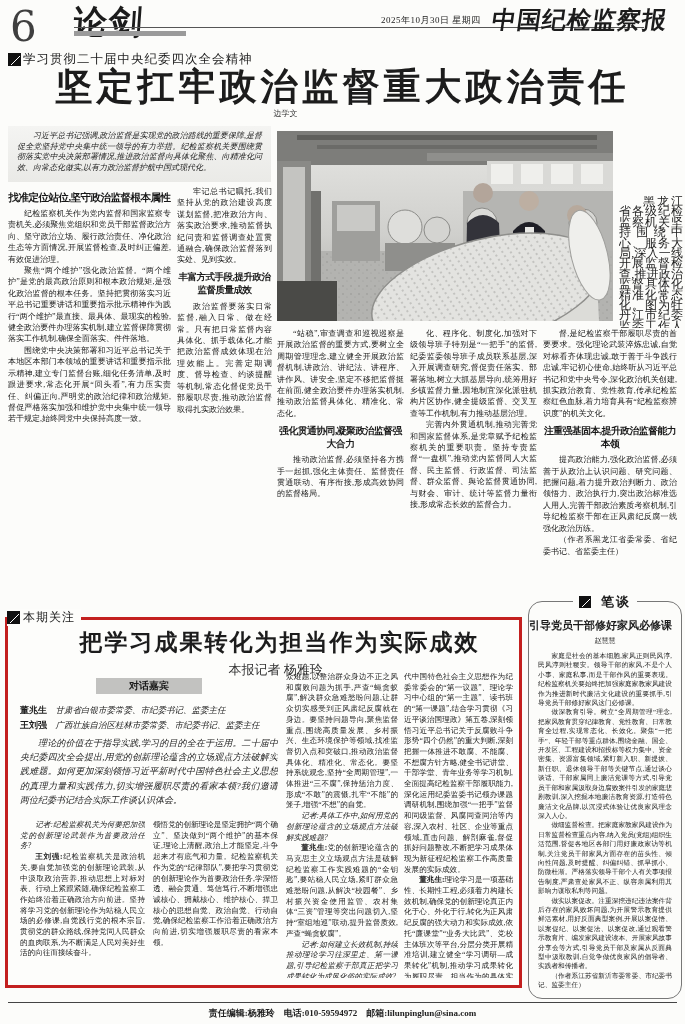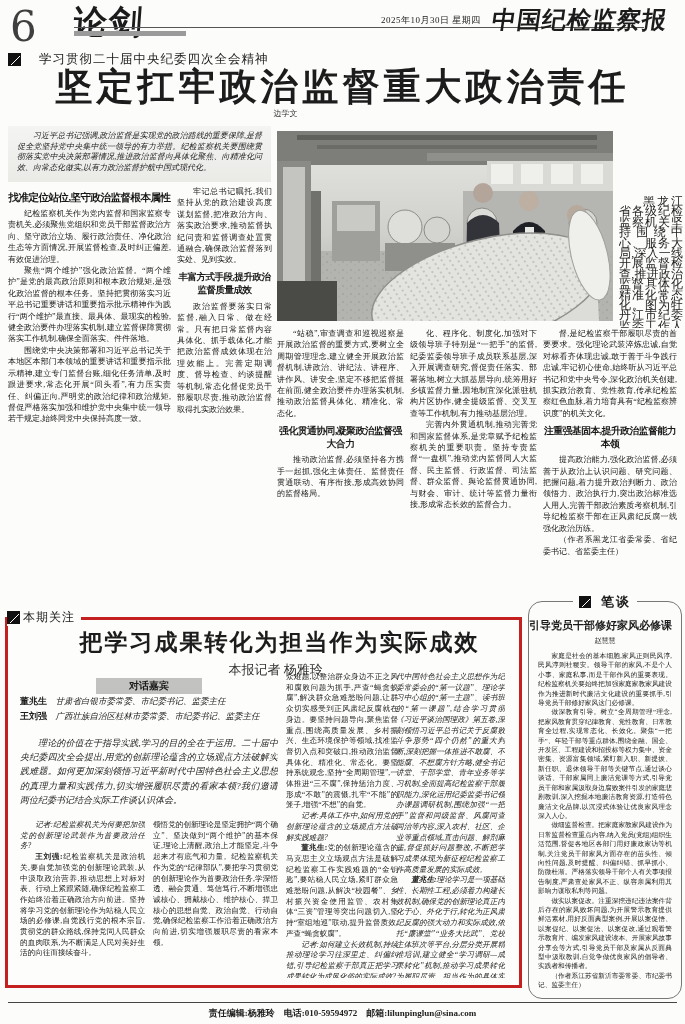--- a/index.html
+++ b/index.html
@@ -7,21 +7,21 @@
   #page{position:relative;width:685px;height:1024px;background:#fcfcfa;margin:0 auto;
         font-family:"Liberation Serif","DejaVu Serif",serif;color:#1c1c1c;overflow:hidden;}
   
   .pagenum{position:absolute;left:10px;top:2px;font-size:42px;color:#3f3f3f;font-family:"DejaVu Serif",serif;}
   .sectionname{position:absolute;left:74px;top:0px;font-size:33px;font-weight:bold;transform:skewX(-4deg);letter-spacing:2px;}
   .mast-rule{position:absolute;left:74px;top:27px;width:570px;height:1px;background:#555;}
   .mast-bar{position:absolute;left:74px;top:31px;width:112px;height:5px;background:#9a9a9a;}
   .mast-date{position:absolute;left:381px;top:14px;font-size:9px;letter-spacing:0.5px;color:#222;}
   .papername{position:absolute;left:492px;top:4px;font-size:24px;font-weight:900;transform:skewX(-8deg);letter-spacing:1px;}
   
-  .kicker{position:absolute;left:8px;top:51px;font-size:12.5px;letter-spacing:1px;display:flex;align-items:center;gap:18px;}
+  .kicker{position:absolute;left:8px;top:51px;font-size:12.5px;letter-spacing:1px;display:flex;align-items:center;gap:2px;}
   .sq-icon{display:inline-block;width:11px;height:11px;background:
       linear-gradient(135deg,#111 55%,#fff 55%,#fff 62%,#111 62%);border:1px solid #111;}
   .headline{position:absolute;left:0;top:62px;width:685px;text-align:center;font-size:37px;font-weight:bold;letter-spacing:4px;}
   .mainbyline{position:absolute;left:0;top:108px;width:571px;text-align:center;font-size:8px;color:#333;}
   
   .leadbox{position:absolute;left:8px;top:126px;width:245px;height:46px;padding:5px 9px;
       background:linear-gradient(#f4f4f2,#eaeae7);font-size:8px;line-height:10.6px;
       font-style:italic;text-align:justify;overflow:hidden;color:#222;}
   .leadbox p{margin:0;text-indent:2em;}
   .col{position:absolute;overflow:hidden;text-align:justify;font-size:8px;line-height:11.4px;color:#191919;}
@@ -36,21 +36,21 @@
   .photocap .cap{ text-indent:2em;margin:0;}
   .photocap .credit{text-align:right;font-weight:bold;margin-top:2px;}
   
   .focusbox{position:absolute;left:5px;top:617px;width:511px;height:365px;border:3px solid #c3201f;background:#fdfdfb;}
   .focus-kicker{position:absolute;left:7px;top:609px;background:#fdfdfb;padding:0 6px 0 0;
       font-size:12px;letter-spacing:1px;display:flex;align-items:center;gap:3px;z-index:5;}
   .focus-title{position:absolute;left:16px;top:7px;width:100%;text-align:center;font-size:23px;font-weight:bold;letter-spacing:2px;}
   .focus-byline{position:absolute;left:12px;top:41px;width:100%;text-align:center;font-size:13px;color:#333;}
   .guests{position:absolute;left:12px;top:58px;width:258px;}
   .guest-tag{width:66px;margin:0 auto;text-align:center;background:#c2c2c0;font-weight:bold;font-size:10px;padding:1px 20px;}
-  .guestline{font-size:8.5px;line-height:15px;margin-top:0;}
+  .guestline{font-size:8.5px;line-height:15px;margin-top:9px;}
   .guestline b{font-size:9px;}
   .guestline span{font-style:italic;}
   .intro{position:absolute;left:12px;top:116px;width:258px;height:80px;font-size:9px;line-height:14.2px;
       font-style:italic;text-align:justify;overflow:hidden;}
   .intro p{margin:0;text-indent:2em;}
   .qacol{position:absolute;overflow:hidden;text-align:justify;font-size:7.6px;line-height:10.7px;}
   .qacol p{margin:0;text-indent:2em;}
   .q{font-style:italic;}
   
   .essaybox{position:absolute;left:528px;top:601px;width:152px;height:396px;border:1.5px solid #777;border-radius:14px;background:#fcfcfa;}
@@ -203,24 +203,24 @@
       <p class="q">记者:纪检监察机关为何要把加强党的创新理论武装作为首要政治任务?</p>
       <p><b>王刘强:</b><span>纪检监察机关是政治机关,要自觉加强党的创新理论武装,从中汲取政治营养,推动思想上对标对表、行动上紧跟紧随,确保纪检监察工作始终沿着正确政治方向前进。坚持将学习党的创新理论作为站稳人民立场的必修课,自觉践行党的根本宗旨,贯彻党的群众路线,保持党同人民群众的血肉联系,为不断满足人民对美好生活的向往而接续奋斗。</span></p>
     </div>
     <div class="qacol" style="left:145px;top:200px;width:125px;height:156px;">
       <p style="text-indent:0;">领悟党的创新理论是坚定拥护“两个确立”、坚决做到“两个维护”的基本保证,理论上清醒,政治上才能坚定,斗争起来才有底气和力量。纪检监察机关作为党的“纪律部队”,要把学习贯彻党的创新理论作为首要政治任务,学深悟透、融会贯通、笃信笃行,不断增强忠诚核心、拥戴核心、维护核心、捍卫核心的思想自觉、政治自觉、行动自觉,确保纪检监察工作沿着正确政治方向前进,切实增强履职尽责的看家本领。</p>
     </div>
     <div class="qacol" style="left:278px;top:52px;width:112px;height:306px;">
       <p style="text-indent:0;">众难题,以整治群众身边不正之风和腐败问题为抓手,严查“蝇贪蚁腐”,解决群众急难愁盼问题,让群众切实感受到正风肃纪反腐就在身边。要坚持问题导向,聚焦监督重点,围绕高质量发展、乡村振兴、生态环境保护等领域,找准监督切入点和突破口,推动政治监督具体化、精准化、常态化。要坚持系统观念,坚持“全周期管理”,一体推进“三不腐”,保持惩治力度、形成“不敢”的震慑,扎牢“不能”的笼子,增强“不想”的自觉。</p>
       <p class="q">记者:具体工作中,如何用党的创新理论蕴含的立场观点方法破解实践难题?</p>
       <p><b>董兆生:</b><span>党的创新理论蕴含的马克思主义立场观点方法是破解纪检监察工作实践难题的“金钥匙”,要站稳人民立场,紧盯群众急难愁盼问题,从解决“校园餐”、乡村振兴资金使用监管、农村集体“三资”管理等突出问题切入,坚持“室组地巡”联动,提升监督质效,严查“蝇贪蚁腐”。</span></p>
-      <p class="q">记者:如何建立长效机制,持续推动理论学习往深里走、纠偏纠错,引导纪检监察干部真正把学习成果转化为成风化俗的实际成效?</p>
-
-    </div>
-    <div class="qacol" style="left:388px;top:52px;width:109px;height:306px;font-style:italic;">
+      <p class="q">记者:如何建立长效机制,持续推动理论学习往深里走、第一课题,引导纪检监察干部真正把学习成果转化为成风化俗的实际成效?</p>
+
+    </div>
+    <div class="qacol" style="left:396px;top:52px;width:109px;height:306px;">
       <p style="text-indent:0;">代中国特色社会主义思想作为纪委常委会的“第一议题”、理论学习中心组的“第一主题”、读书班的“第一课题”,结合学习贯彻《习近平谈治国理政》第五卷,深刻领悟习近平总书记关于反腐败斗争形势“四个仍然”的重大判断,深刻把握一体推进不敢腐、不能腐、不想腐方针方略,健全书记讲堂、干部学堂、青年业务等学习机制,全面提高纪检监察干部履职能力,深化运用纪委监委书记领办课题调研机制,围绕加强“一把手”监督和同级监督、风腐同查同治等内容,深入农村、社区、企业等重点领域,直击问题、解剖麻雀,督促抓好问题整改,不断把学习成果体现为新征程纪检监察工作高质量发展的实际成效。</p>
       <p><b>董兆生:</b><span>理论学习是一项基础性、长期性工程,必须着力构建长效机制,确保党的创新理论真正内化于心、外化于行,转化为正风肃纪反腐的强大动力和实际成效,依托“廉课堂”“业务大比武”、党校主体班次等平台,分层分类开展精准培训,建立健全“学习调研—成果转化”机制,推动学习成果转化为履职尽责、担当作为的具体实践。</span></p>
     </div>
   </div>
 
   <div class="essaybox">
     <div class="essay-label">
       <span class="sq-icon"></span>
       <span>笔谈</span>
     </div>

